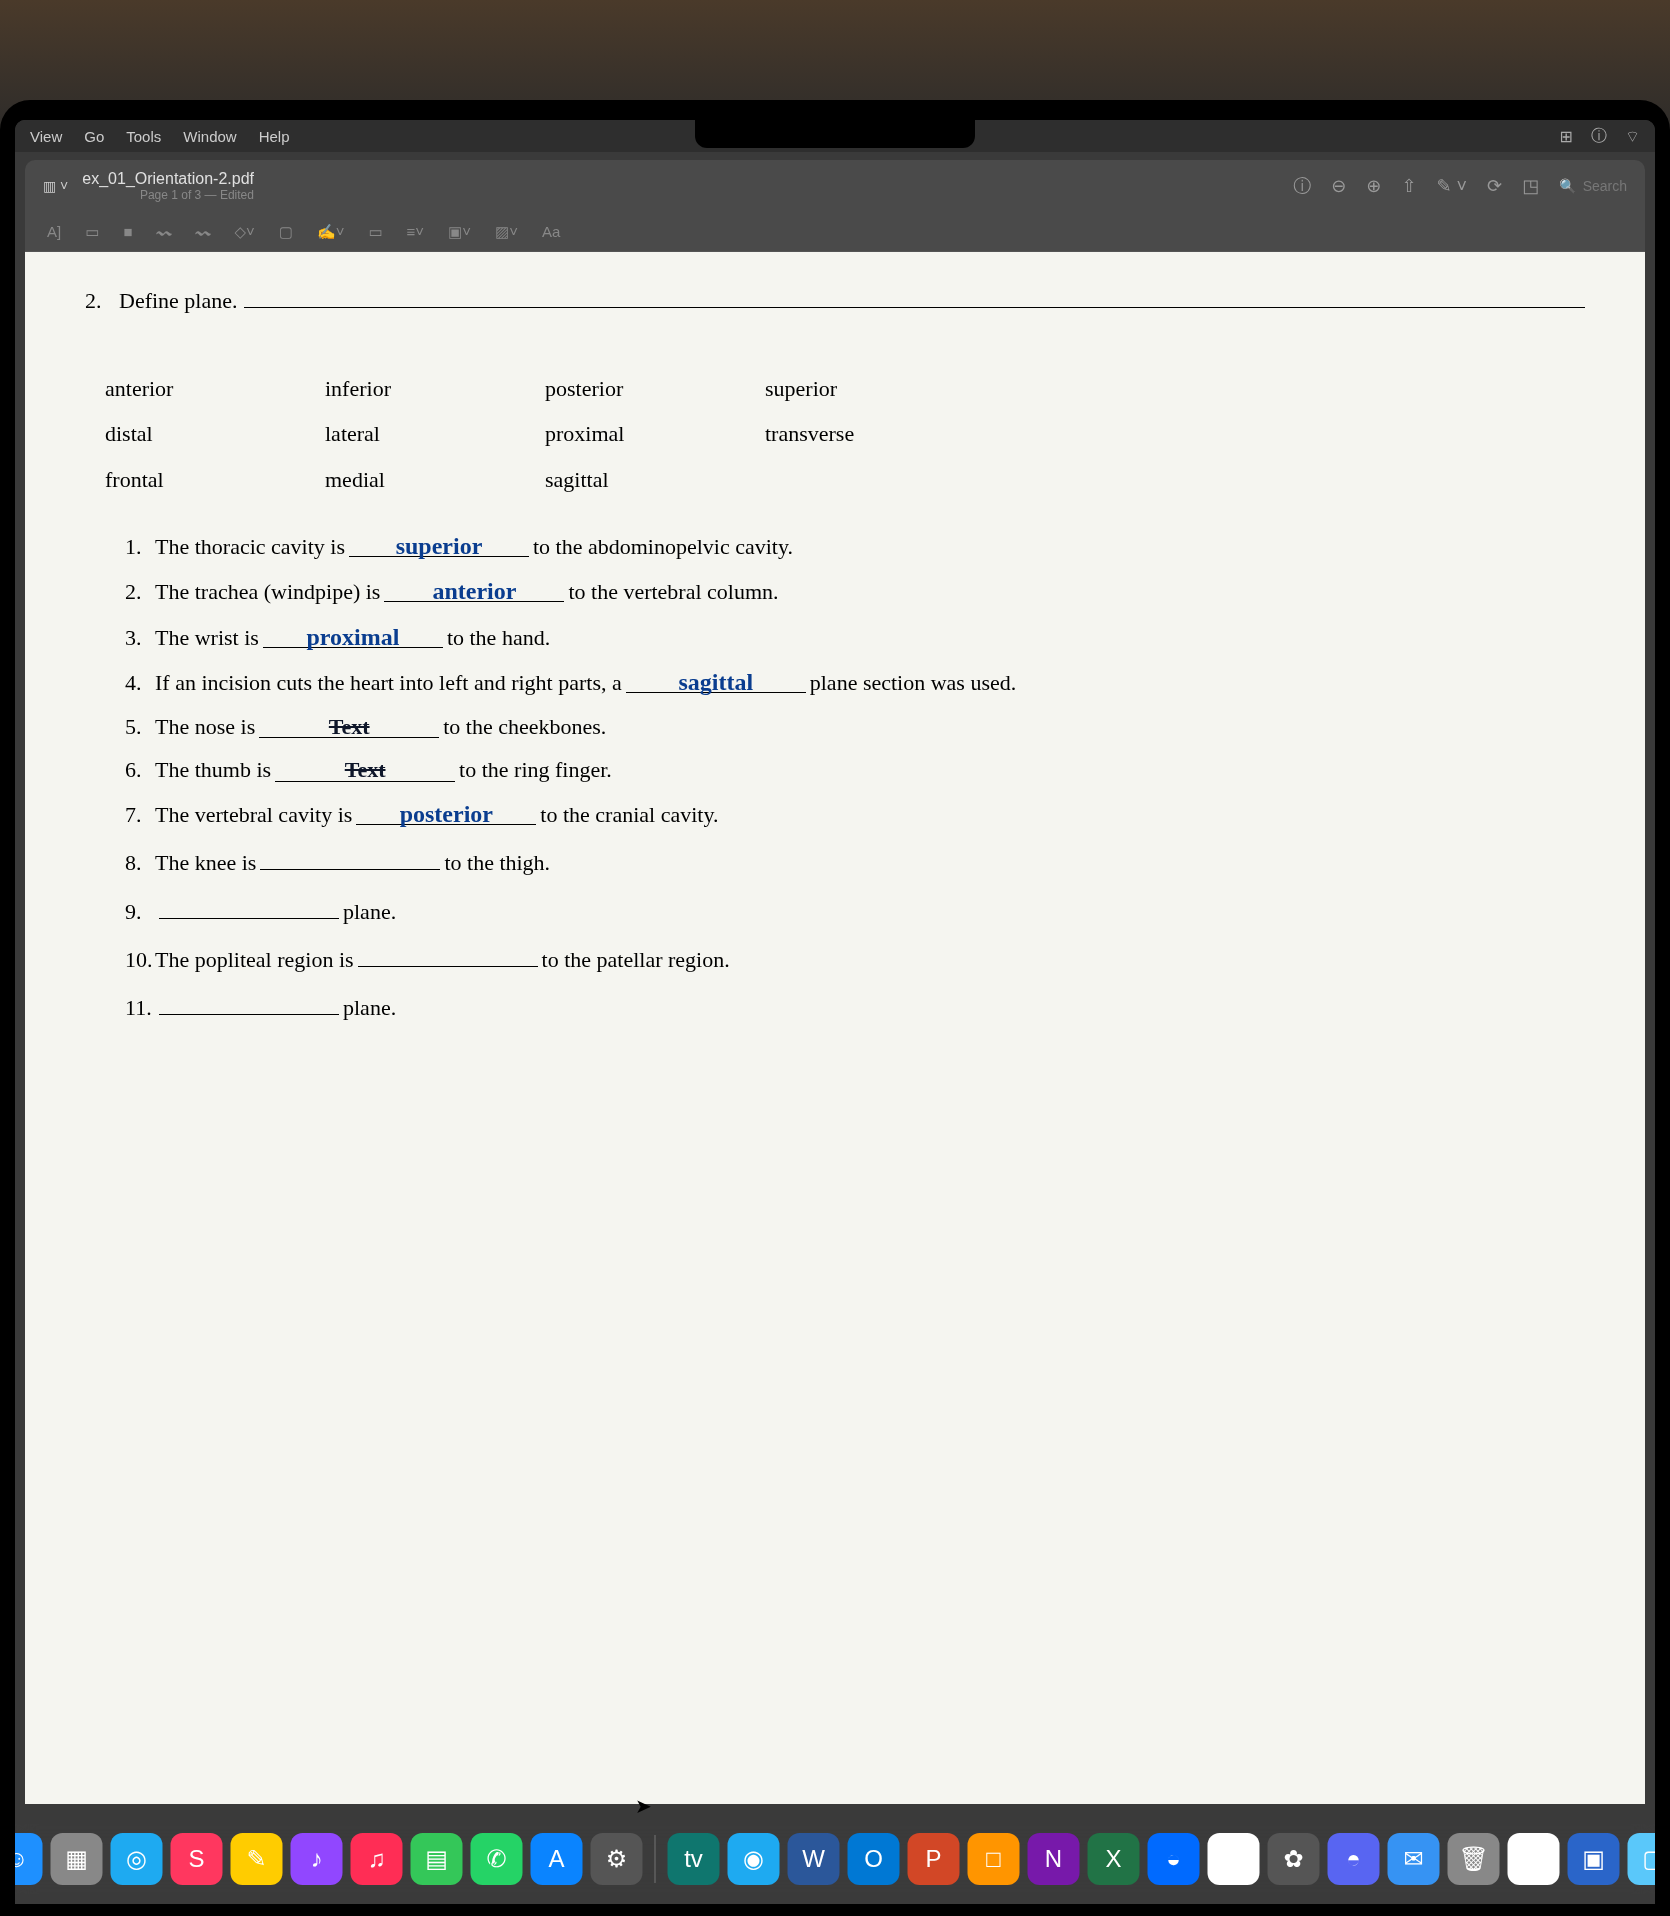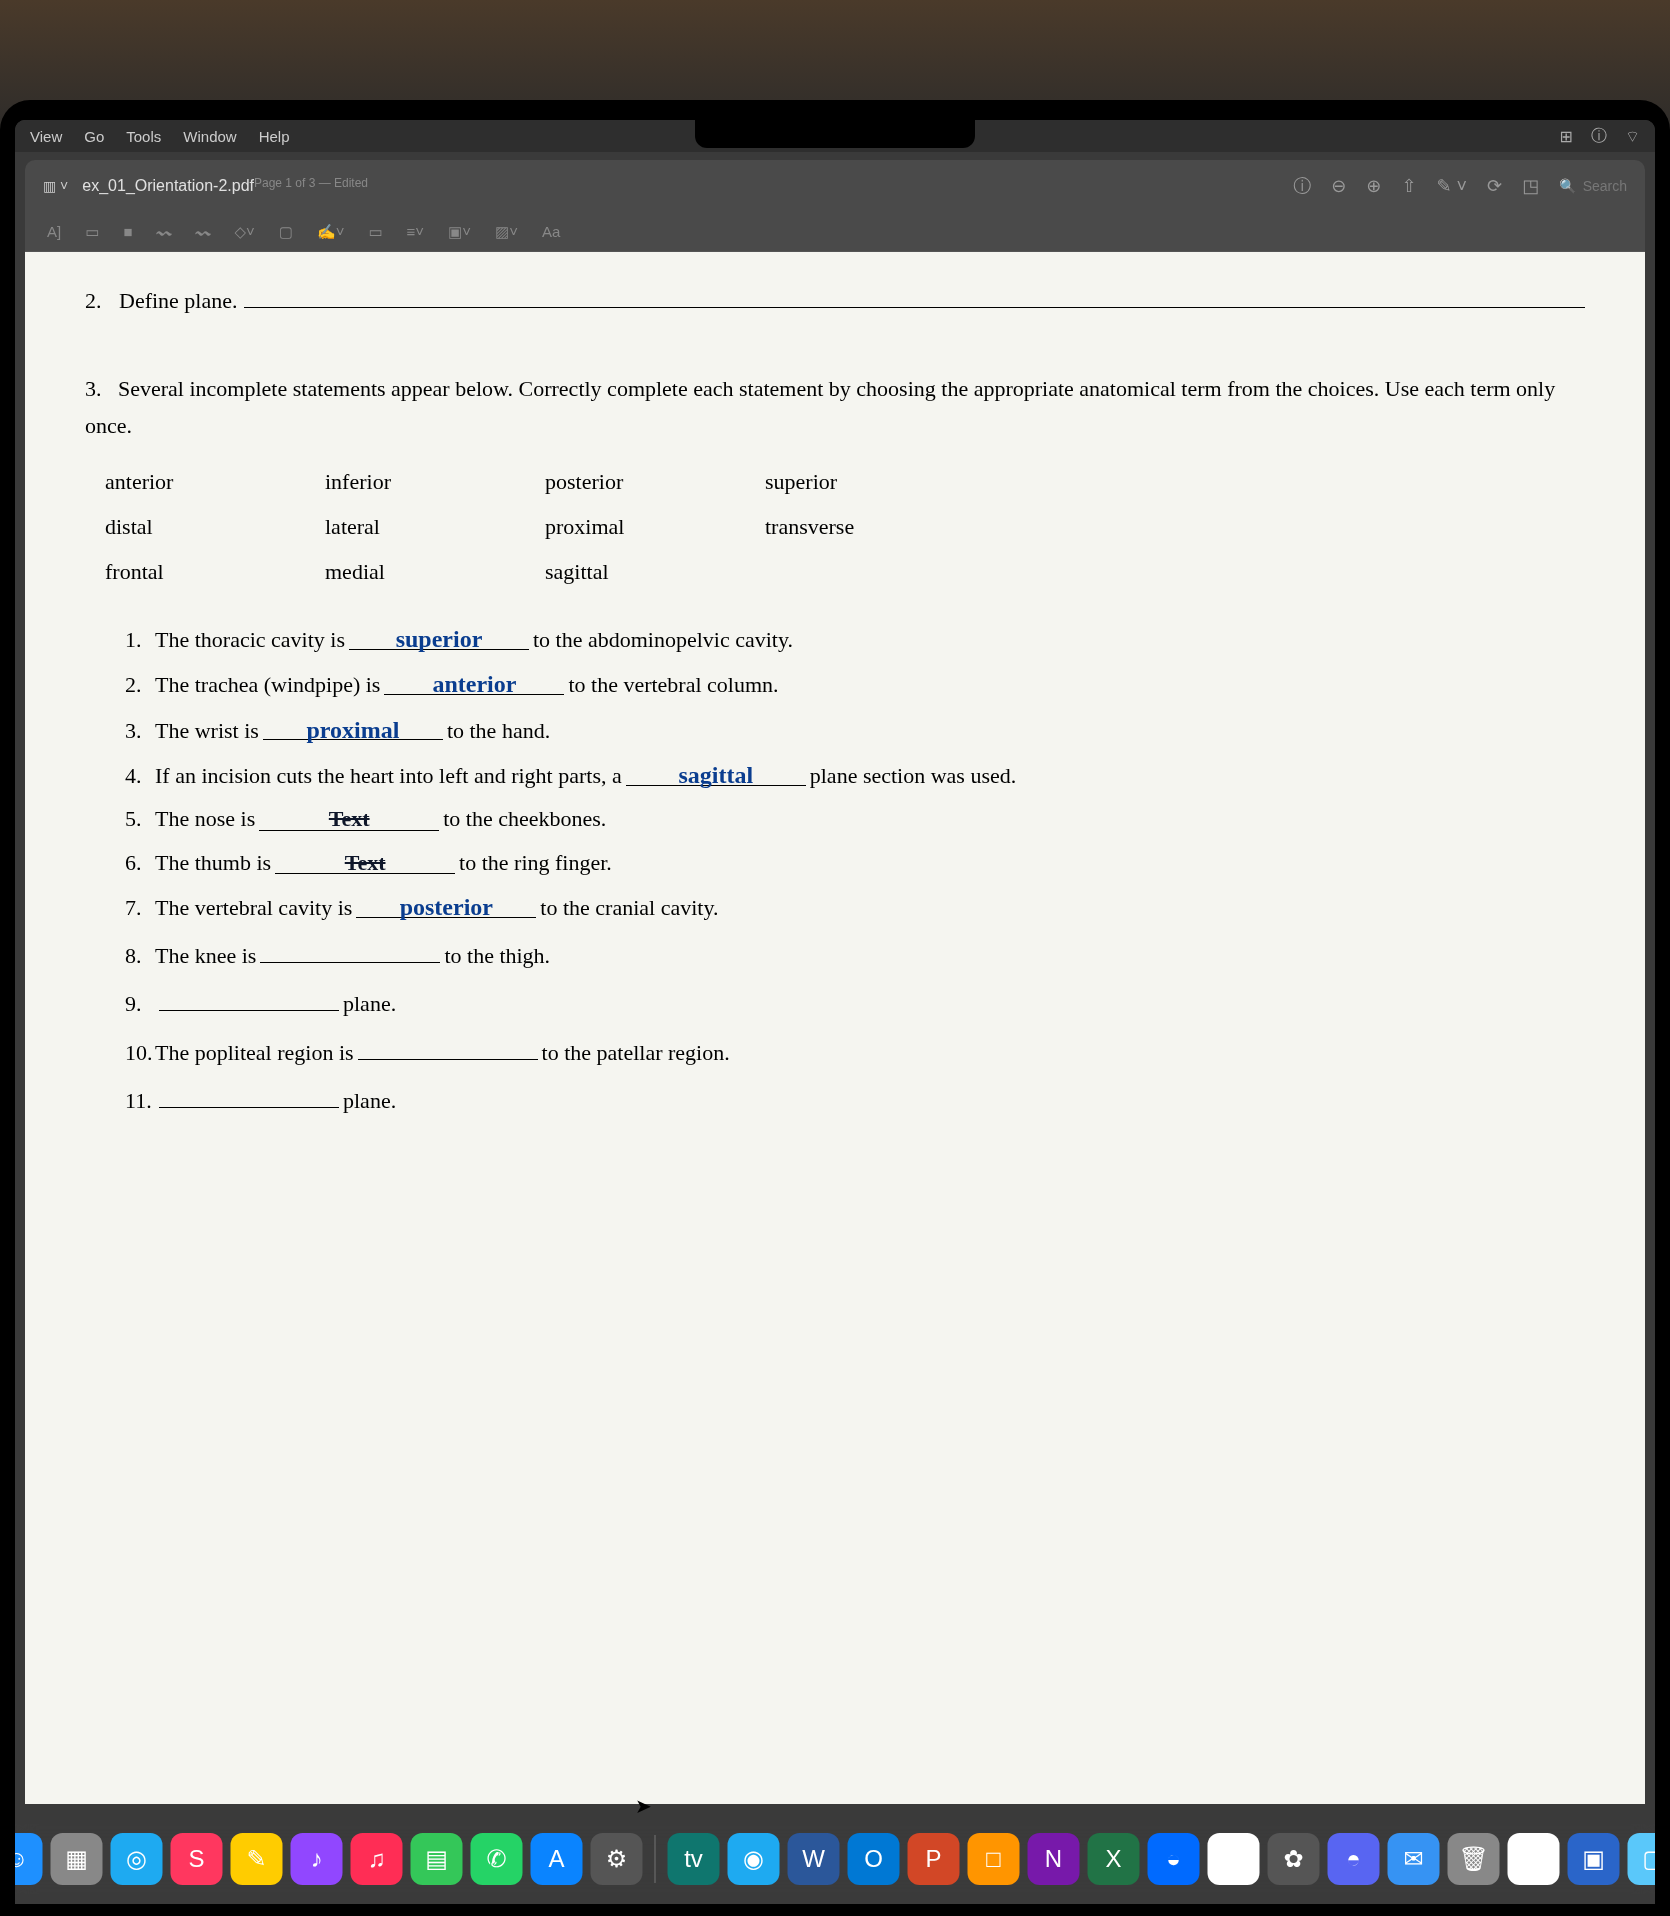--- a/index.html
+++ b/index.html
@@ -72,21 +72,21 @@
   }
   .titlebar {
     height: 52px;
     display: flex;
     align-items: center;
     padding: 0 18px;
     gap: 14px;
     color: #ccc;
     font-size: 14px;
   }
-  .title-group { display: flex; line-height: 1.2; }
+  .title-group { display: flex; flex-direction: column; line-height: 1.2; }
   .doc-title { font-size: 16px; color: #e0e0e0; }
   .doc-sub { font-size: 12px; color: #888; text-align: right; }
   .toolbar-icons {
     margin-left: auto;
     display: flex;
     gap: 20px;
     align-items: center;
     color: #999;
     font-size: 18px;
   }
@@ -267,25 +267,20 @@
       <div class="doc-area">
         <div class="q2">
           <div class="q2-line">
             <span>2.</span>
             <span>&nbsp;</span>
             <span><span>Define plane.</span></span>
             <span class="blank-long"></span>
           </div>
         </div>
 
-        <div class="q3-intro">
-          <span>3.</span>
-          <span>&nbsp;</span>
-          <span>Several incomplete statements appear below. Correctly complete each statement by choosing the appropriate anatomical term from the choices. Use each term only once.</span>
-        </div>
 
         <div class="word-bank" id="word-bank">
             <span>anterior</span>
             <span>inferior</span>
             <span>posterior</span>
             <span>superior</span>
             <span>distal</span>
             <span>lateral</span>
             <span>proximal</span>
             <span>transverse</span>

